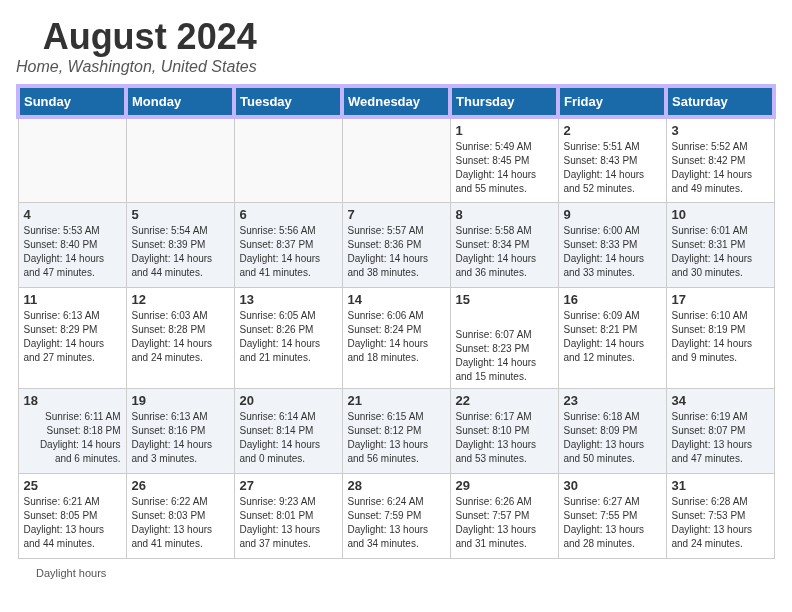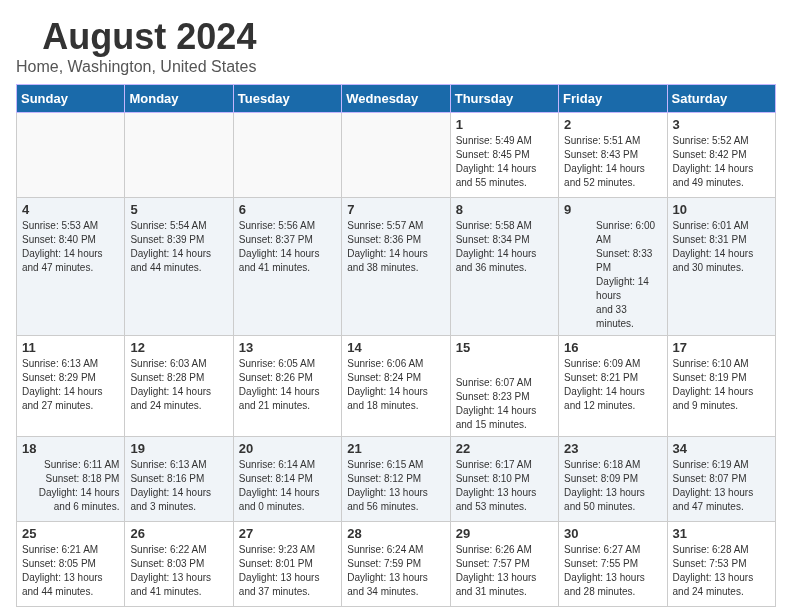--- a/index.html
+++ b/index.html
@@ -29,34 +29,35 @@
       text-align: right;
     }
     .calendar-title {
       font-size: 36px;
       font-weight: bold;
       color: #333;
     }
     .calendar-subtitle {
       font-size: 16px;
       color: #555;
+      font-style: italic;
     }
     table {
       width: 100%;
       border-collapse: collapse;
       table-layout: fixed;
     }
     .day-header {
       background-color: #1a6aaa;
       color: #fff;
       font-size: 13px;
       font-weight: bold;
       padding: 6px 4px;
       text-align: left;
-      border: 1px solid #c4b5fd;
+      border: 4px solid #c4b5fd;
     }
     .calendar-cell {
       vertical-align: top;
       border: 1px solid #ccc;
       padding: 4px 5px;
       font-size: 10.5px;
       color: #333;
       height: 85px;
       background: #fff;
     }
@@ -166,21 +167,21 @@
         </td>
         <td class="calendar-cell alt-row">
           <span class="day-number">8</span>
           <div class="cell-text" style="white-space: pre-line;">Sunrise: 5:58 AM
 Sunset: 8:34 PM
 Daylight: 14 hours
 and 36 minutes.</div>
         </td>
         <td class="calendar-cell alt-row">
           <span class="day-number">9</span>
-          <div class="cell-text" style="white-space: pre-line; margin-left: 32px;">Sunrise: 6:00 AM
+          <div class="cell-text" style="white-space: pre-line;">Sunrise: 6:00 AM
 Sunset: 8:33 PM
 Daylight: 14 hours
 and 33 minutes.</div>
         </td>
         <td class="calendar-cell alt-row">
           <span class="day-number">10</span>
           <div class="cell-text" style="white-space: pre-line;">Sunrise: 6:01 AM
 Sunset: 8:31 PM
 Daylight: 14 hours
 and 30 minutes.</div>

